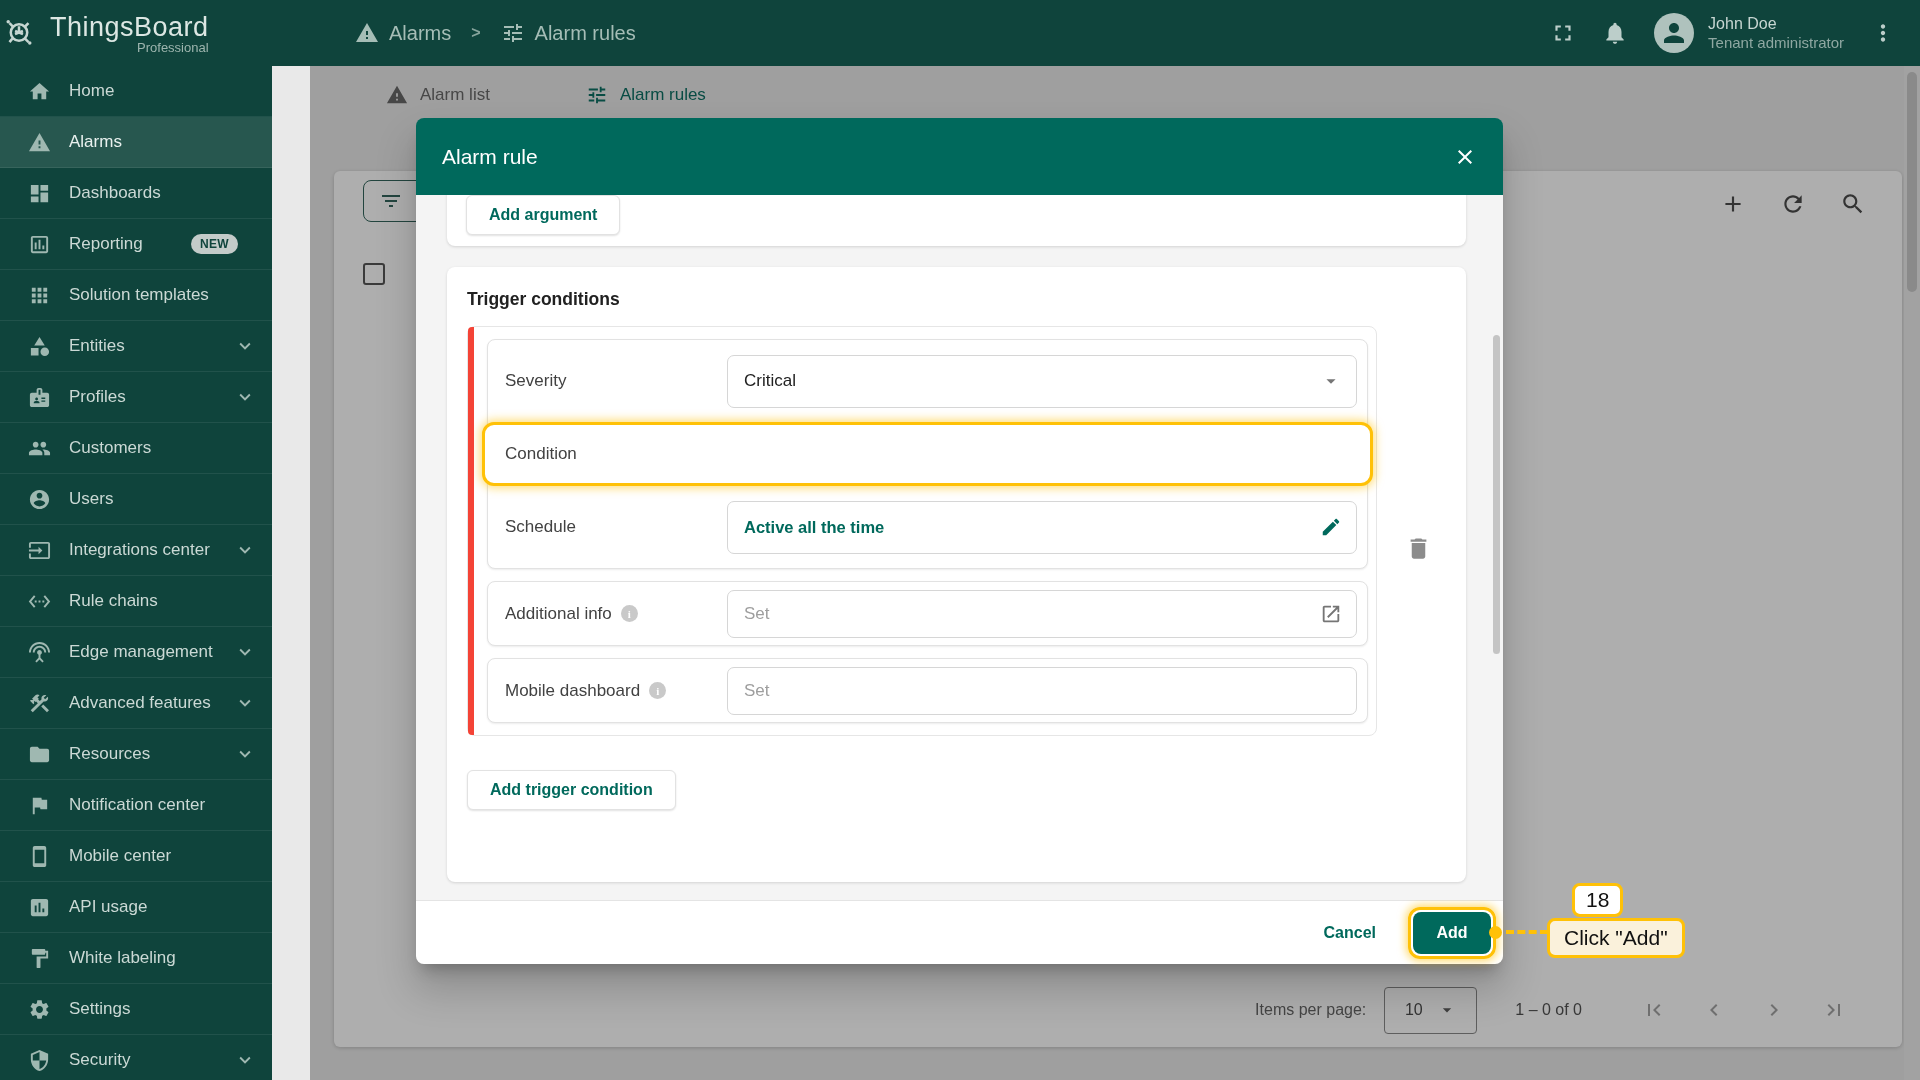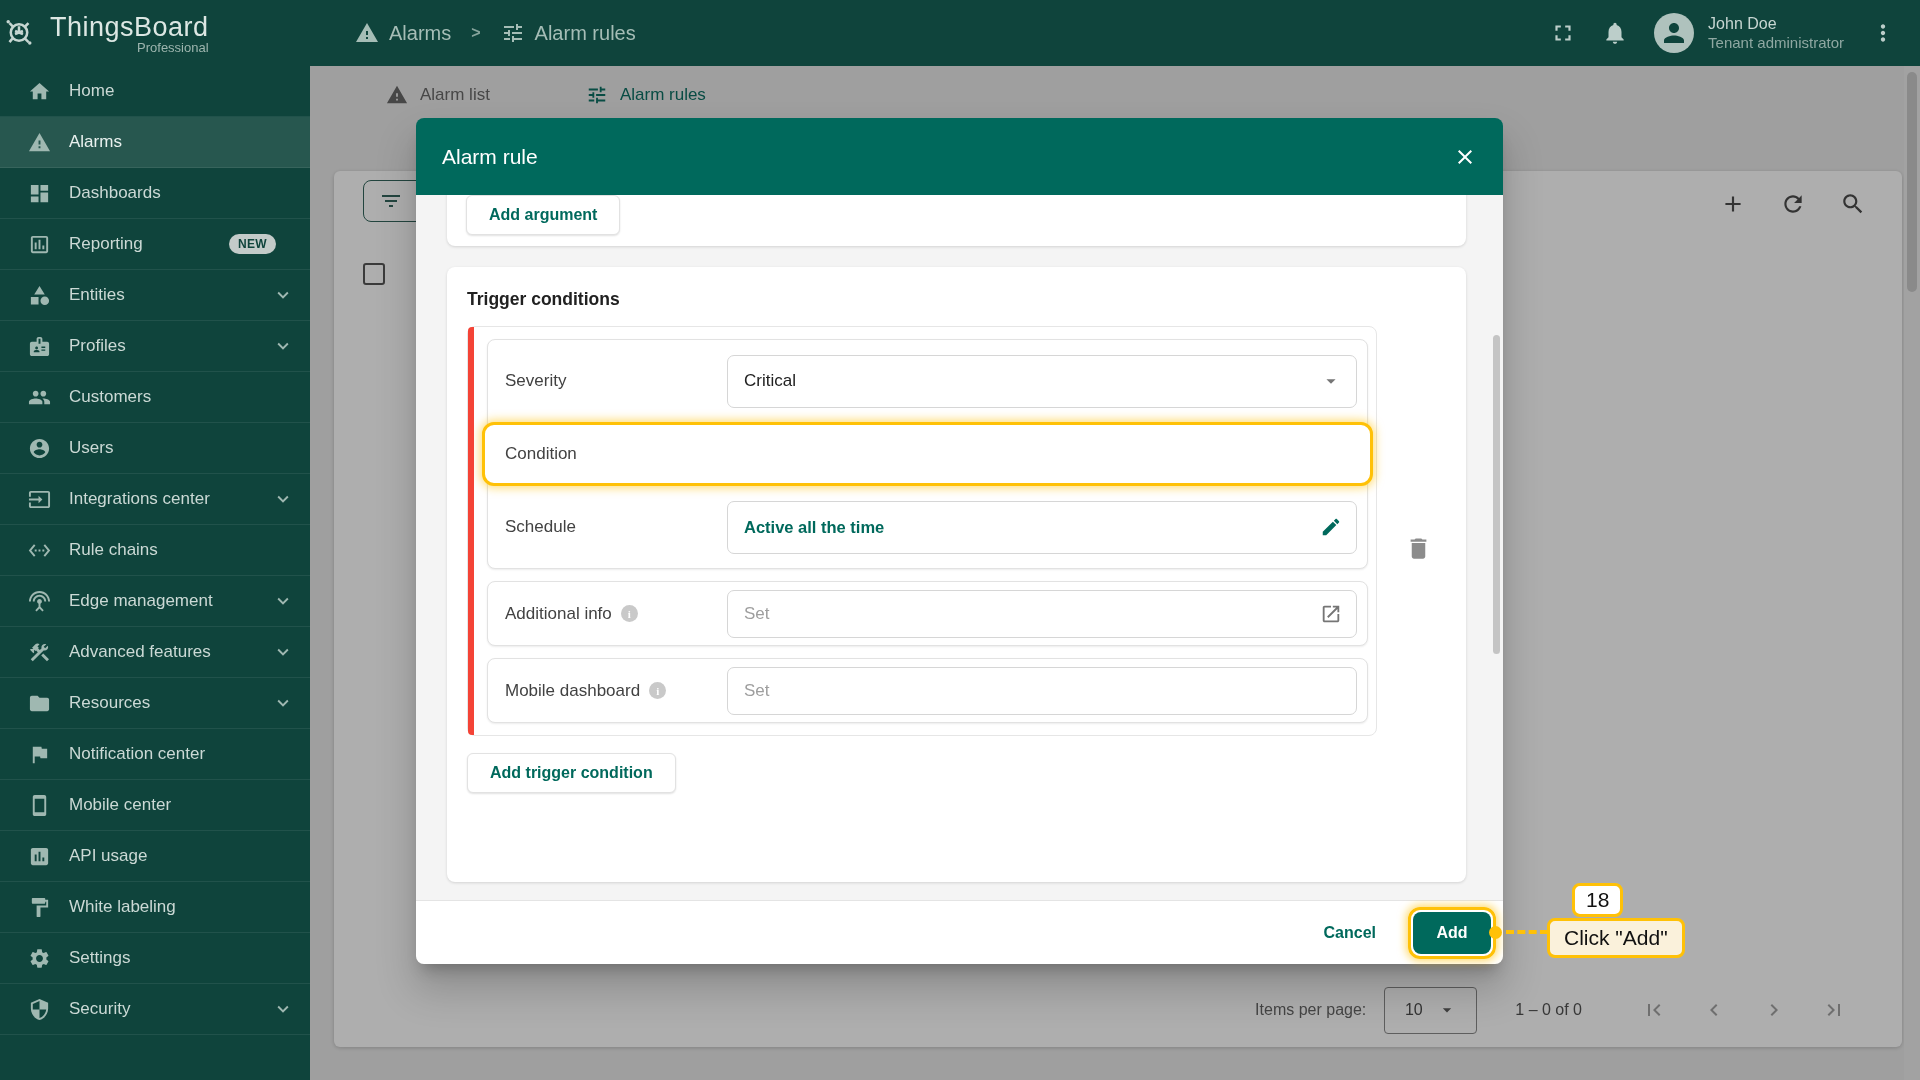--- a/index.html
+++ b/index.html
@@ -23,21 +23,21 @@
   .topbar-right { position:absolute; right:24px; top:0; height:66px; display:flex; align-items:center; gap:26px; color:#BCCECA; }
   .tb-iconbtn svg { width:26px; height:26px; display:block; }
   .avatar { width:40px; height:40px; border-radius:50%; background:#AFC2BD; color:#0F443C;
             display:flex; align-items:center; justify-content:center; }
   .avatar svg { width:30px; height:30px; }
   .user-block { display:flex; flex-direction:column; line-height:1.25; margin-left:-12px; }
   .user-name { font-size:16px; color:#C7D6D2; }
   .user-role { font-size:15px; color:#8FA8A2; }
 
   
-  .sidebar { position:absolute; left:0; top:66px; width:310px; bottom:0; background:#0F443C; z-index:6; overflow:hidden; }
+  .sidebar { position:absolute; left:0; top:66px; width:272px; bottom:0; background:#0F443C; z-index:6; overflow:hidden; }
   .side-item { height:51px; display:flex; align-items:center; padding:0 16px 0 28px; gap:18px;
                border-bottom:1px solid rgba(255,255,255,.08); cursor:pointer; }
   .side-item.selected { background:rgba(255,255,255,.10); }
   .s-icon { color:#9FB8B1; display:flex; }
   .s-icon svg { width:23px; height:23px; }
   .s-label { font-size:17px; color:#CBD9D5; flex:1; white-space:nowrap; }
   .side-item.selected .s-label { color:#E9F1EF; }
   .s-badge { background:#C3CBC9; color:#0F443C; font-size:12px; font-weight:bold; border-radius:10px;
              padding:3px 9px; letter-spacing:.3px; }
   .s-chevron { color:#9FB8B1; display:flex; }
@@ -107,21 +107,21 @@
   .chip { border:1px solid #CFCFCF; border-radius:6px; padding:4px 10px; font-size:16px; font-weight:bold; background:#fff; }
   .chip-arg { color:#1565C0; }
   .chip-val { color:#F4511E; }
   .op-text { color:#00796B; font-weight:500; font-size:16px; margin:0 9px; }
   .prow-single { height:63px; }
   .prow-single .pfield { height:48px; }
   .info-dot { width:17px; height:17px; border-radius:50%; background:#C9C9C9; color:#fff; font-size:11px;
               font-weight:bold; display:inline-flex; align-items:center; justify-content:center; font-family:"Liberation Serif",serif; }
   .trash { position:absolute; right:34px; top:268px; color:#8C8C8C; cursor:pointer; }
   .trash svg { width:27px; height:27px; }
-  .add-trigger { margin:17px 0 0 0; }
+  .add-trigger { margin:34px 0 0 0; }
   .modal-scrollbar { position:absolute; right:3px; top:140px; width:7px; height:319px; background:#C4C4C4; border-radius:4px; }
   .modal-footer { height:64px; background:#fff; border-top:1px solid #E4E4E4; border-radius:0 0 8px 8px;
                   display:flex; align-items:center; justify-content:flex-end; gap:22px; padding-right:7px; }
   .btn-text { color:#00695C; font-weight:bold; font-size:16px; background:none; border:none; cursor:pointer; padding:8px 10px; }
   .add-ring { border:3px solid #FFC107; border-radius:12px; padding:2px; box-shadow:0 0 9px 2px rgba(255,193,7,.6); }
   .btn-primary { width:78px; height:42px; background:#00695C; color:#fff; font-weight:bold; font-size:16px;
                  border:none; border-radius:8px; cursor:pointer; }
 
   
   .annot { position:absolute; z-index:20; }
@@ -241,20 +241,30 @@
       <span class="s-icon icon-inline">
           <svg viewBox="0 0 24 24" width="23" height="23">
             <path d="M19 3H5c-1.1 0-2 .9-2 2v14c0 1.1.9 2 2 2h14c1.1 0 2-.9 2-2V5c0-1.1-.9-2-2-2zm0 16H5V5h14v14zM7 10h2v7H7zm4-3h2v10h-2zm4 6h2v4h-2z" fill="currentColor"></path>
           </svg>
         </span>
       <span class="s-label">Reporting</span>
       <span class="s-badge">NEW</span>
       <span class="s-chevron icon-inline" hidden=""></span>
     </div>
 
+    <div class="side-item">
+      <span class="s-icon icon-inline">
+          <svg viewBox="0 0 24 24" width="23" height="23">
+            <path d="M4 8h4V4H4v4zm6 0h4V4h-4v4zm6-4v4h4V4h-4zM4 14h4v-4H4v4zm6 0h4v-4h-4v4zm6 0h4v-4h-4v4zM4 20h4v-4H4v4zm6 0h4v-4h-4v4zm6 0h4v-4h-4v4z" fill="currentColor"></path>
+          </svg>
+        </span>
+      <span class="s-label">Solution templates</span>
+
+      <span class="s-chevron icon-inline" hidden=""></span>
+    </div>
 
     <div class="side-item">
       <span class="s-icon icon-inline">
           <svg viewBox="0 0 24 24" width="23" height="23">
             <path d="M12 2l-5.5 9h11L12 2zm5.5 11c-2.49 0-4.5 2.01-4.5 4.5s2.01 4.5 4.5 4.5 4.5-2.01 4.5-4.5-2.01-4.5-4.5-4.5zM3 21.5h8v-8H3v8z" fill="currentColor"></path>
           </svg>
         </span>
       <span class="s-label">Entities</span>
 
       <span class="s-chevron icon-inline">

